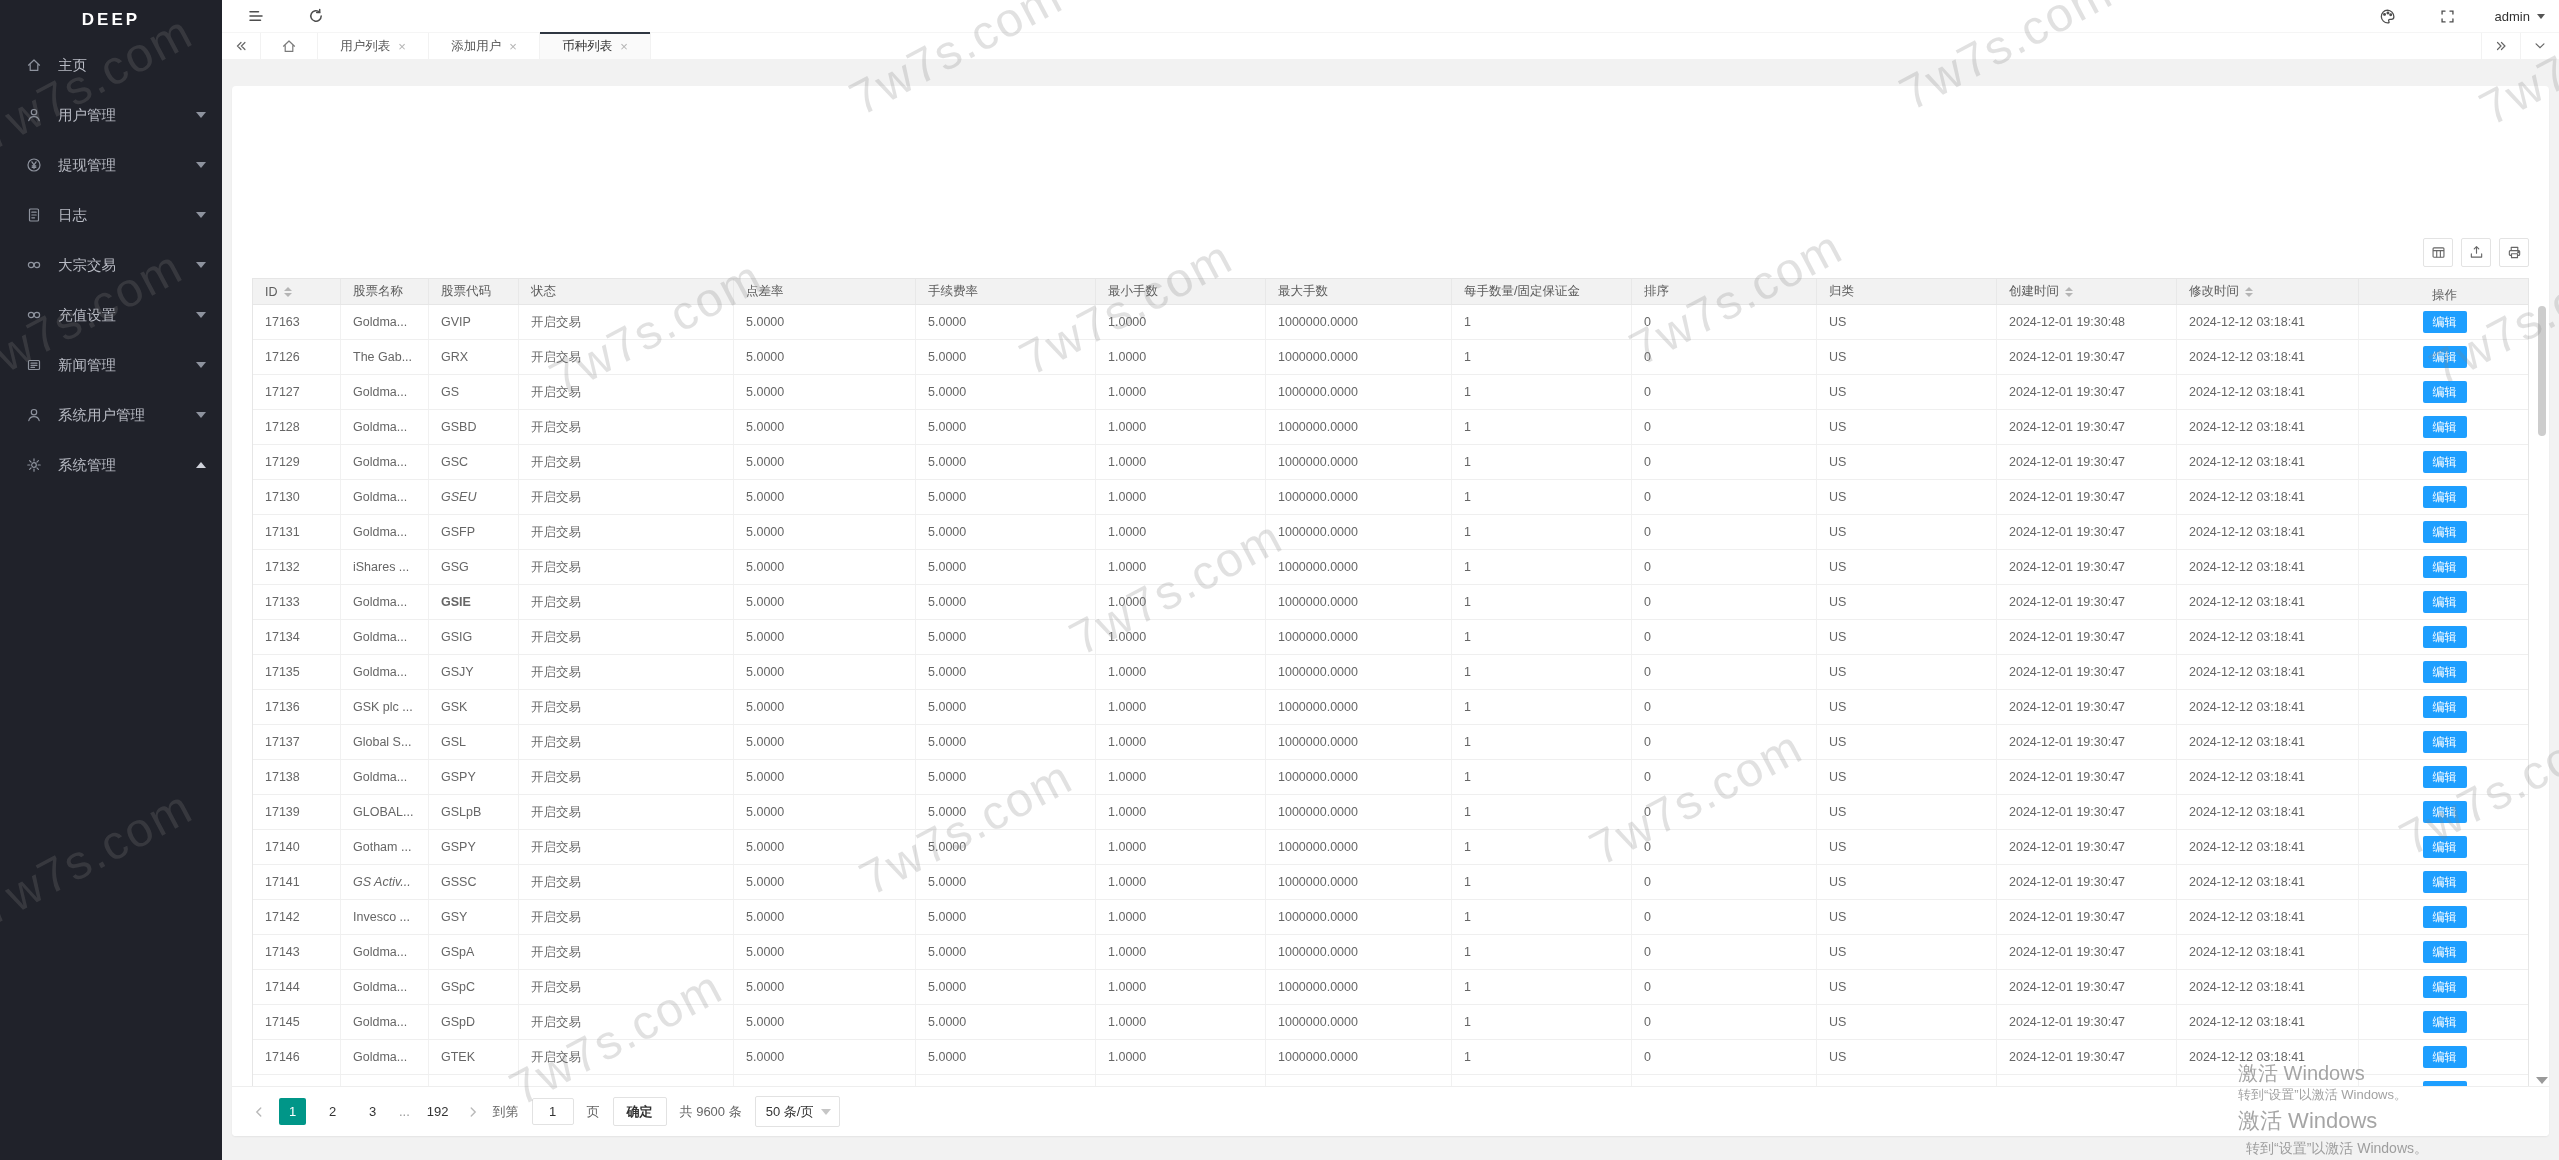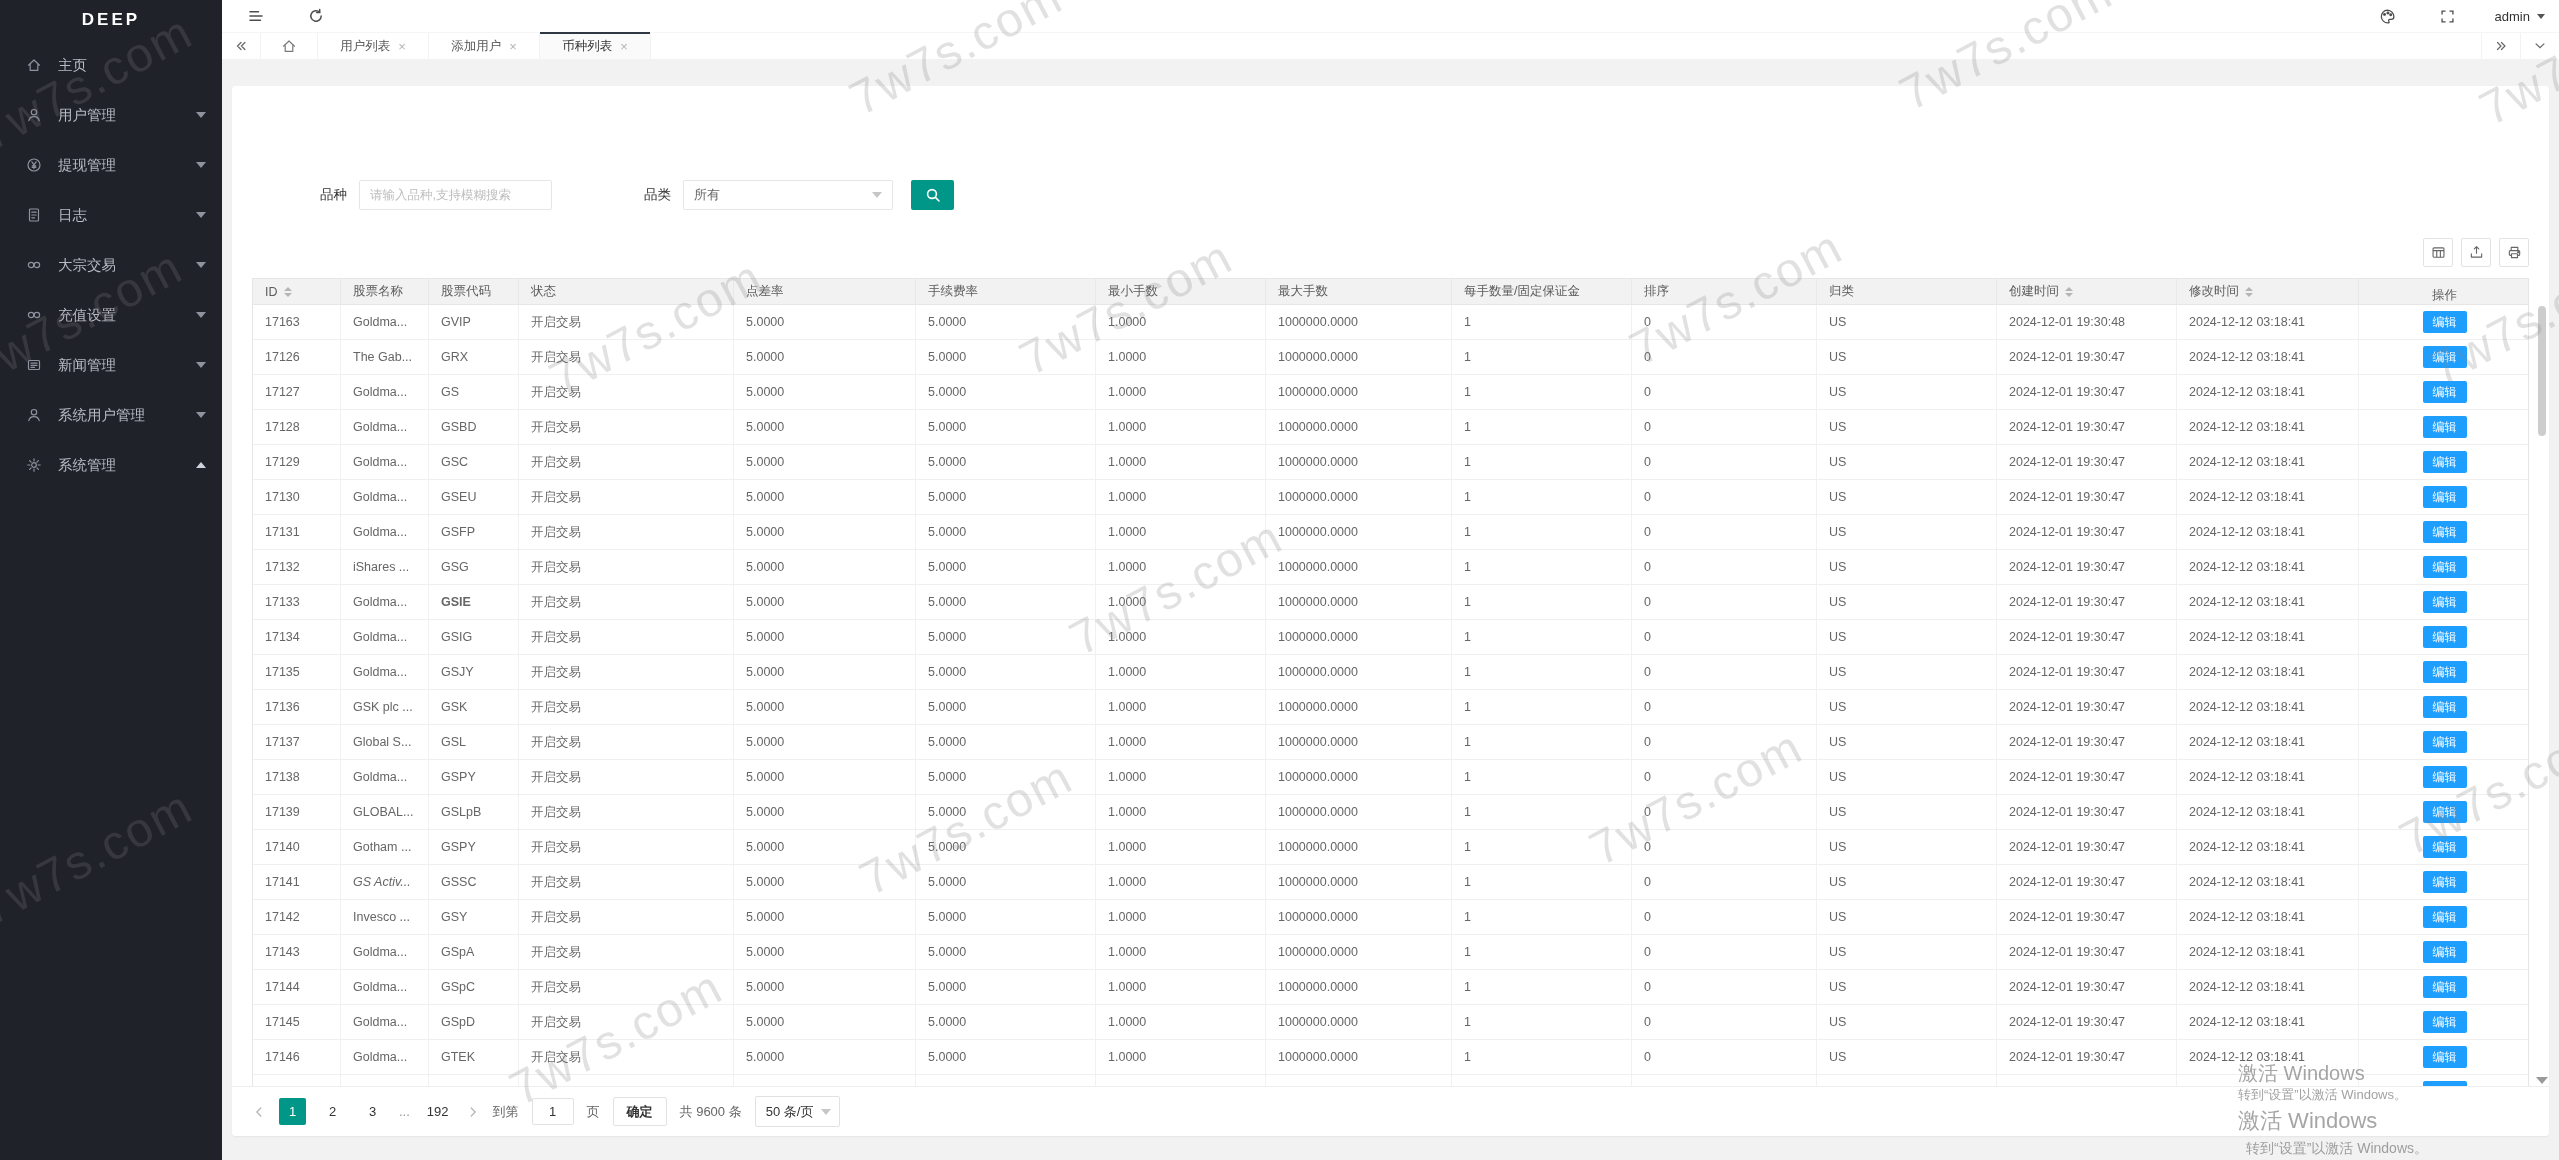--- a/index.html
+++ b/index.html
@@ -257,37 +257,20 @@
   </span>
   <span class="tab-ctrl rt">
     <svg width="14" height="14" viewBox="0 0 16 16" fill="none" stroke="currentColor" stroke-width="1.4" stroke-linecap="round">
         <path d="M3.5 5.5 8 10l4.5-4.5"></path>
       </svg>
   </span>
 </div>
 
 <div class="card">
 
-  <div class="filter-row">
-    <span class="f-label lbl-variety">品种</span>
-    <input class="f-input" placeholder="请输入品种,支持模糊搜索" style="">
-    <span class="f-label lbl-category">品类</span>
-    <div class="f-select">
-      <span>所有</span>
-      <span class="sel-caret"></span>
-    </div>
-    <button class="search-btn">
-      <span>
-        <svg width="16" height="16" viewBox="0 0 16 16" fill="none" stroke="#fff" stroke-width="1.6" stroke-linecap="round">
-            <circle cx="7" cy="7" r="4.4"></circle>
-            <path d="M10.4 10.4 14 14"></path>
-          </svg>
-      </span>
-    </button>
-  </div>
 
   <div class="tb-tools">
     <span class="tool-btn">
       <svg width="15" height="15" viewBox="0 0 16 16" fill="none" stroke="currentColor" stroke-width="1.2">
           <rect x="2.2" y="3" width="11.6" height="10" rx="1"></rect>
           <path d="M2.2 6h11.6M6.1 6v7M10 6v7"></path>
         </svg>
     </span>
     <span class="tool-btn">
       <svg width="15" height="15" viewBox="0 0 16 16" fill="none" stroke="currentColor" stroke-width="1.2" stroke-linecap="round" stroke-linejoin="round">
@@ -448,21 +431,21 @@
           <div class="td" style="width: 180px;">US</div>
           <div class="td" style="width: 180px;">2024-12-01 19:30:47</div>
           <div class="td" style="width: 182px;">2024-12-12 03:18:41</div>
           <div class="td center" style="width: 171px;">
             <button class="edit-btn">编辑</button>
           </div>
         </div>
         <div class="tr">
           <div class="td" style="width: 88px;">17130</div>
           <div class="td" style="width: 88px;">Goldma...</div>
-          <div class="td" style="width: 90px;">GSEU</div>
+          <div class="td" style="width: 90px; font-style: italic;">GSEU</div>
           <div class="td" style="width: 215px;">开启交易</div>
           <div class="td" style="width: 182px;">5.0000</div>
           <div class="td" style="width: 180px;">5.0000</div>
           <div class="td" style="width: 170px;">1.0000</div>
           <div class="td" style="width: 186px;">1000000.0000</div>
           <div class="td" style="width: 180px;">1</div>
           <div class="td" style="width: 185px;">0</div>
           <div class="td" style="width: 180px;">US</div>
           <div class="td" style="width: 180px;">2024-12-01 19:30:47</div>
           <div class="td" style="width: 182px;">2024-12-12 03:18:41</div>

